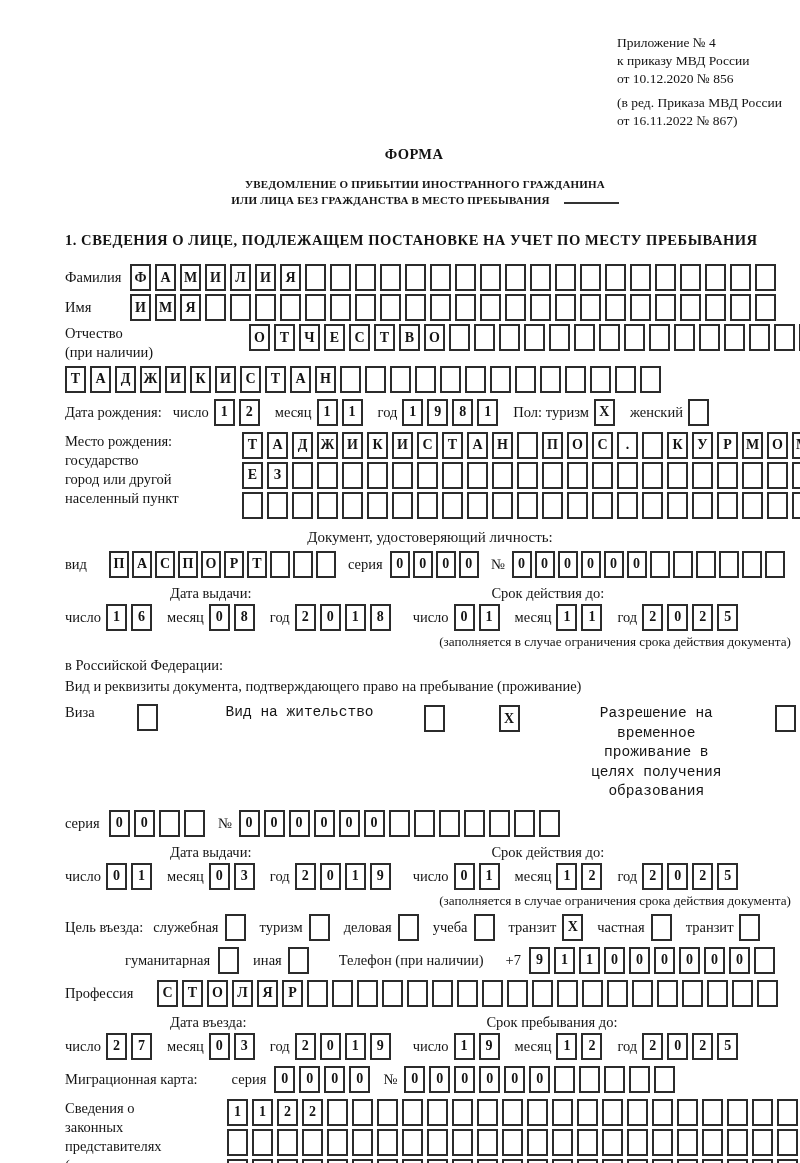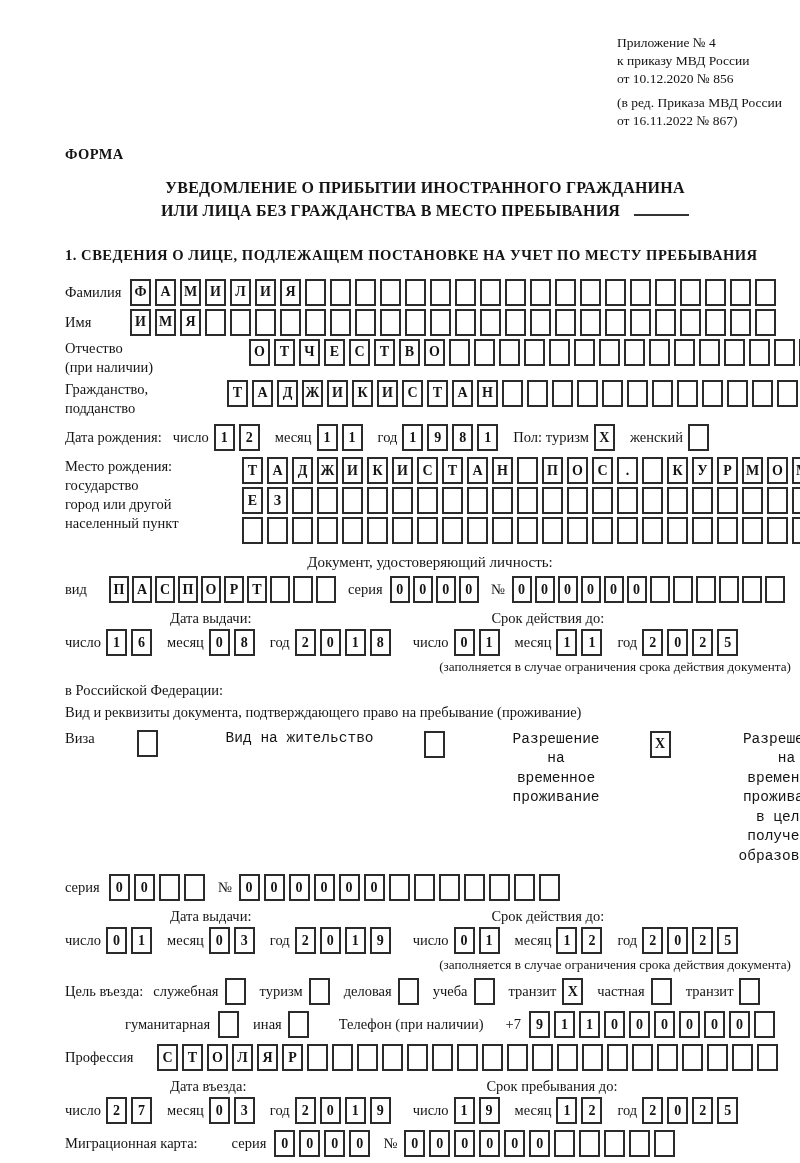--- a/index.html
+++ b/index.html
@@ -3,25 +3,25 @@
 <meta charset="utf-8">
 <style>
   html,body{margin:0;padding:0;}
   body{width:800px;height:1163px;background:#ffffff;color:#141414;
        font-family:"Liberation Serif", "DejaVu Serif", serif;overflow:hidden;}
   .page{box-sizing:border-box;width:800px;height:1163px;padding:34px 0 0 65px;}
 
   
   .appendix{margin-left:552px;font-size:13.5px;line-height:1.35;}
   .appendix .g2{margin-top:5px;}
-  .forma{width:730px;text-align:left;padding-right:32px;box-sizing:border-box;
+  .forma{width:730px;text-align:center;padding-right:32px;box-sizing:border-box;
          font-weight:bold;font-size:14.5px;margin-top:16px;letter-spacing:.4px;}
 
   
-  .title{width:720px;text-align:center;font-weight:bold;font-size:16px;
+  .title{width:720px;text-align:center;font-weight:bold;font-size:11px;
          line-height:1.42;margin-top:14px;letter-spacing:.2px;}
   .blank{display:inline-block;width:55px;border-bottom:2px solid #333;height:1px;
          margin-left:14px;vertical-align:baseline;}
   .sec{font-weight:bold;font-size:14.6px;letter-spacing:.5px;margin-top:24px;margin-bottom:15px;}
 
   
   .row{display:flex;align-items:center;margin-bottom:3px;}
   .rowt{align-items:flex-start;gap:42px;}
   .lbl{font-size:14.5px;white-space:nowrap;}
   .lblcol{display:flex;flex-direction:column;flex:none;line-height:1.32;}
@@ -166,24 +166,20 @@
         <span class="cell"></span>
         <span class="cell"></span>
         <span class="cell"></span>
         <span class="cell"></span>
         <span class="cell"></span>
         <span class="cell"></span>
       </span>
   </div>
 
   <div class="row rowt">
-    <span class="lblcol w120">
-      <span class="lbl">Гражданство,</span>
-      <span class="lbl">подданство</span>
-    </span>
     <span class="boxes">
         <span class="cell">Т</span>
         <span class="cell">А</span>
         <span class="cell">Д</span>
         <span class="cell">Ж</span>
         <span class="cell">И</span>
         <span class="cell">К</span>
         <span class="cell">И</span>
         <span class="cell">С</span>
         <span class="cell">Т</span>
@@ -417,21 +413,20 @@
 
   <div class="row rowt mt6">
     <span class="lbl">Виза</span>
     <span class="boxes">
         <span class="cell"></span>
       </span>
     <span class="lbl og">Вид на жительство</span>
     <span class="boxes obx">
         <span class="cell"></span>
       </span>
-    <span class="optlbl ow1 og">Разрешение на временное проживание</span>
     <span class="boxes obx">
         <span class="cell">X</span>
       </span>
     <span class="optlbl ow2 og">Разрешение на временное проживание в целях получения образования</span>
     <span class="boxes obx">
         <span class="cell"></span>
       </span>
   </div>
 
   <div class="row mt8">

